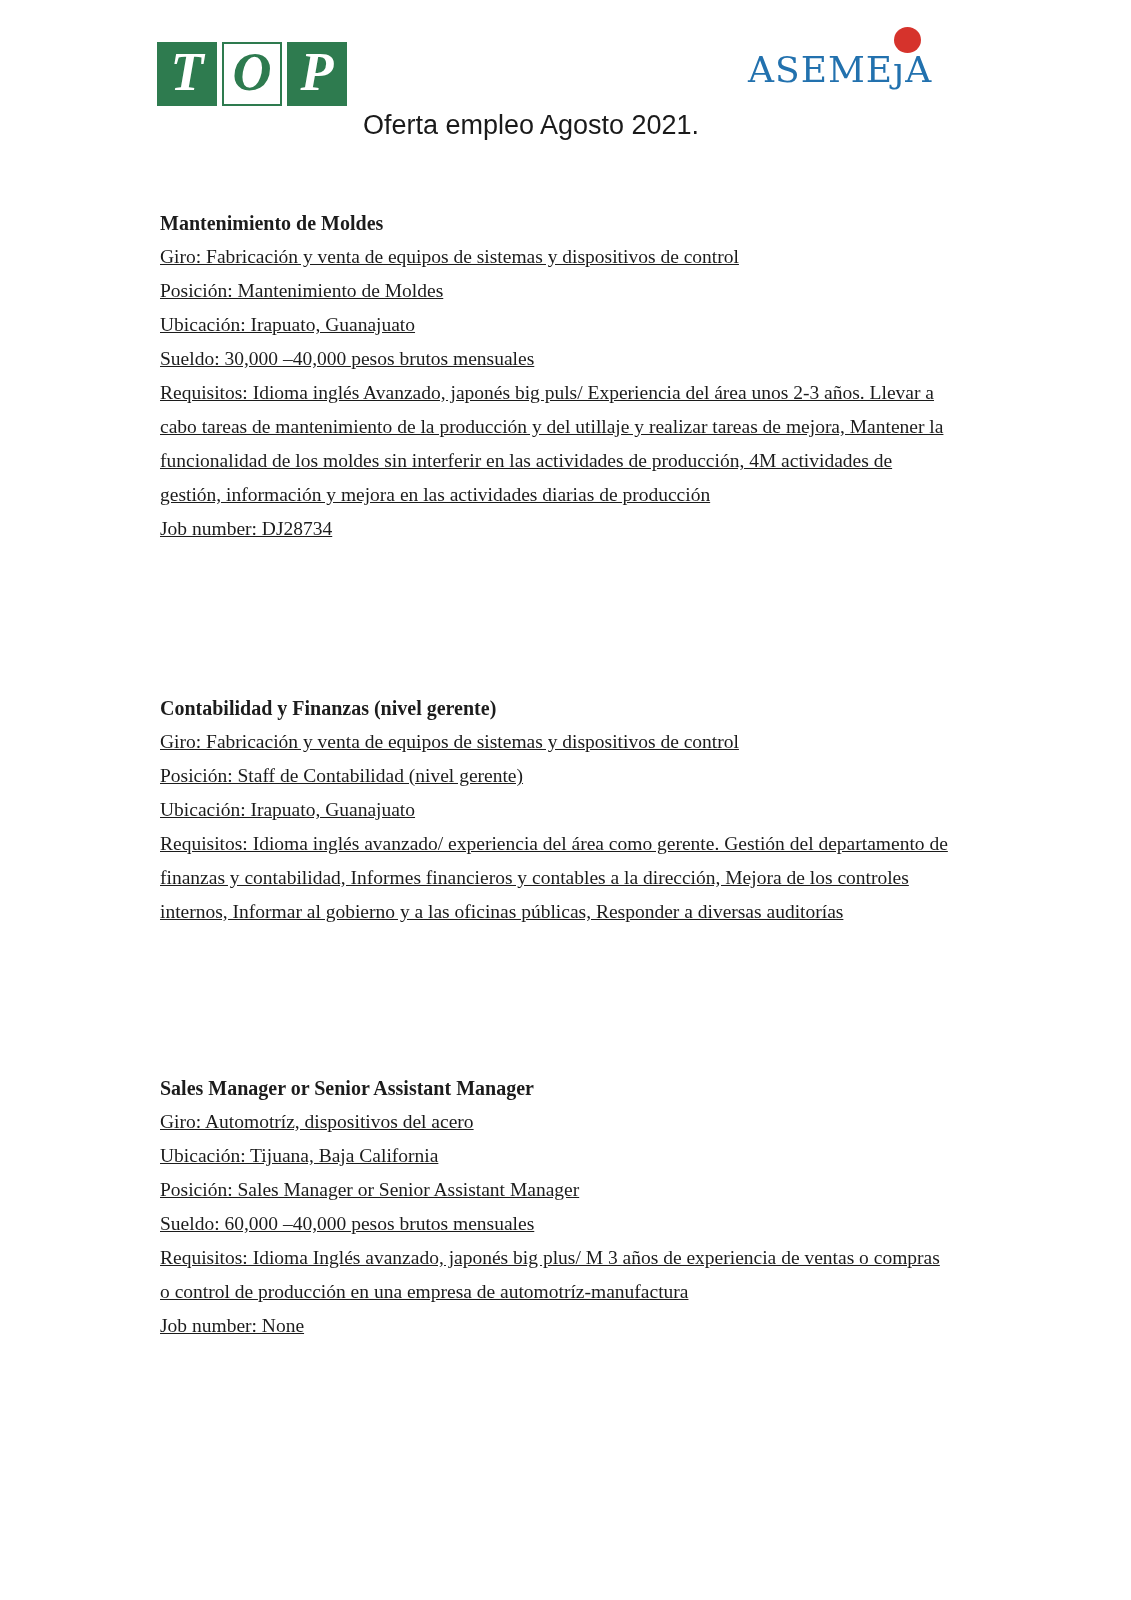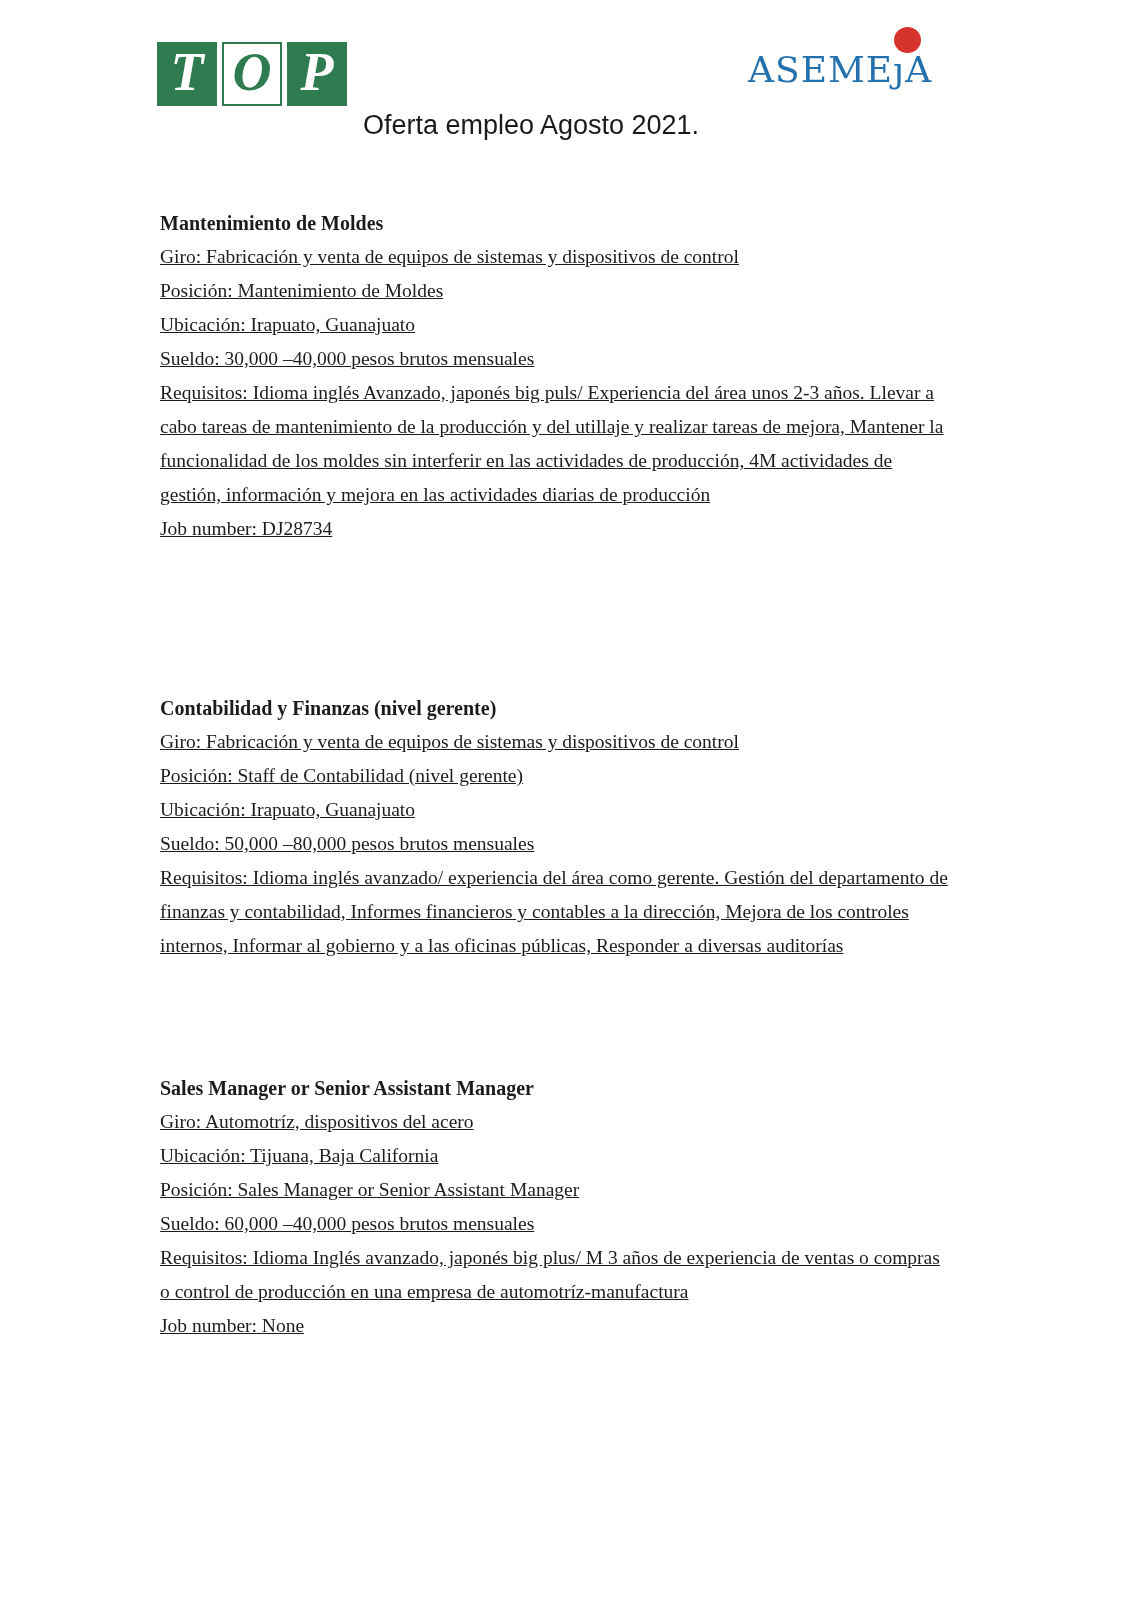--- a/index.html
+++ b/index.html
@@ -125,21 +125,20 @@
     <p>Sueldo: 30,000 –40,000 pesos brutos mensuales</p>
     <p>Requisitos: Idioma inglés Avanzado, japonés big puls/ Experiencia del área unos 2-3 años. Llevar a cabo tareas de mantenimiento de la producción y del utillaje y realizar tareas de mejora, Mantener la funcionalidad de los moldes sin interferir en las actividades de producción, 4M actividades de gestión, información y mejora en las actividades diarias de producción</p>
     <p>Job number: DJ28734</p>
   </div>
 
   <div class="job job-2">
     <h2>Contabilidad y Finanzas (nivel gerente)</h2>
     <p>Giro: Fabricación y venta de equipos de sistemas y dispositivos de control</p>
     <p>Posición: Staff de Contabilidad (nivel gerente)</p>
     <p>Ubicación: Irapuato, Guanajuato</p>
-    <p>Sueldo: 50,000 –80,000 pesos brutos mensuales</p>
     <p>Requisitos: Idioma inglés avanzado/ experiencia del área como gerente. Gestión del departamento de finanzas y contabilidad, Informes financieros y contables a la dirección, Mejora de los controles internos, Informar al gobierno y a las oficinas públicas, Responder a diversas auditorías</p>
   </div>
 
   <div class="job job-3">
     <h2>Sales Manager or Senior Assistant Manager</h2>
     <p>Giro: Automotríz, dispositivos del acero</p>
     <p>Ubicación: Tijuana, Baja California</p>
     <p>Posición: Sales Manager or Senior Assistant Manager</p>
     <p>Sueldo: 60,000 –40,000 pesos brutos mensuales</p>
     <p>Requisitos: Idioma Inglés avanzado, japonés big plus/ M 3 años de experiencia de ventas o compras o control de producción en una empresa de automotríz-manufactura</p>

